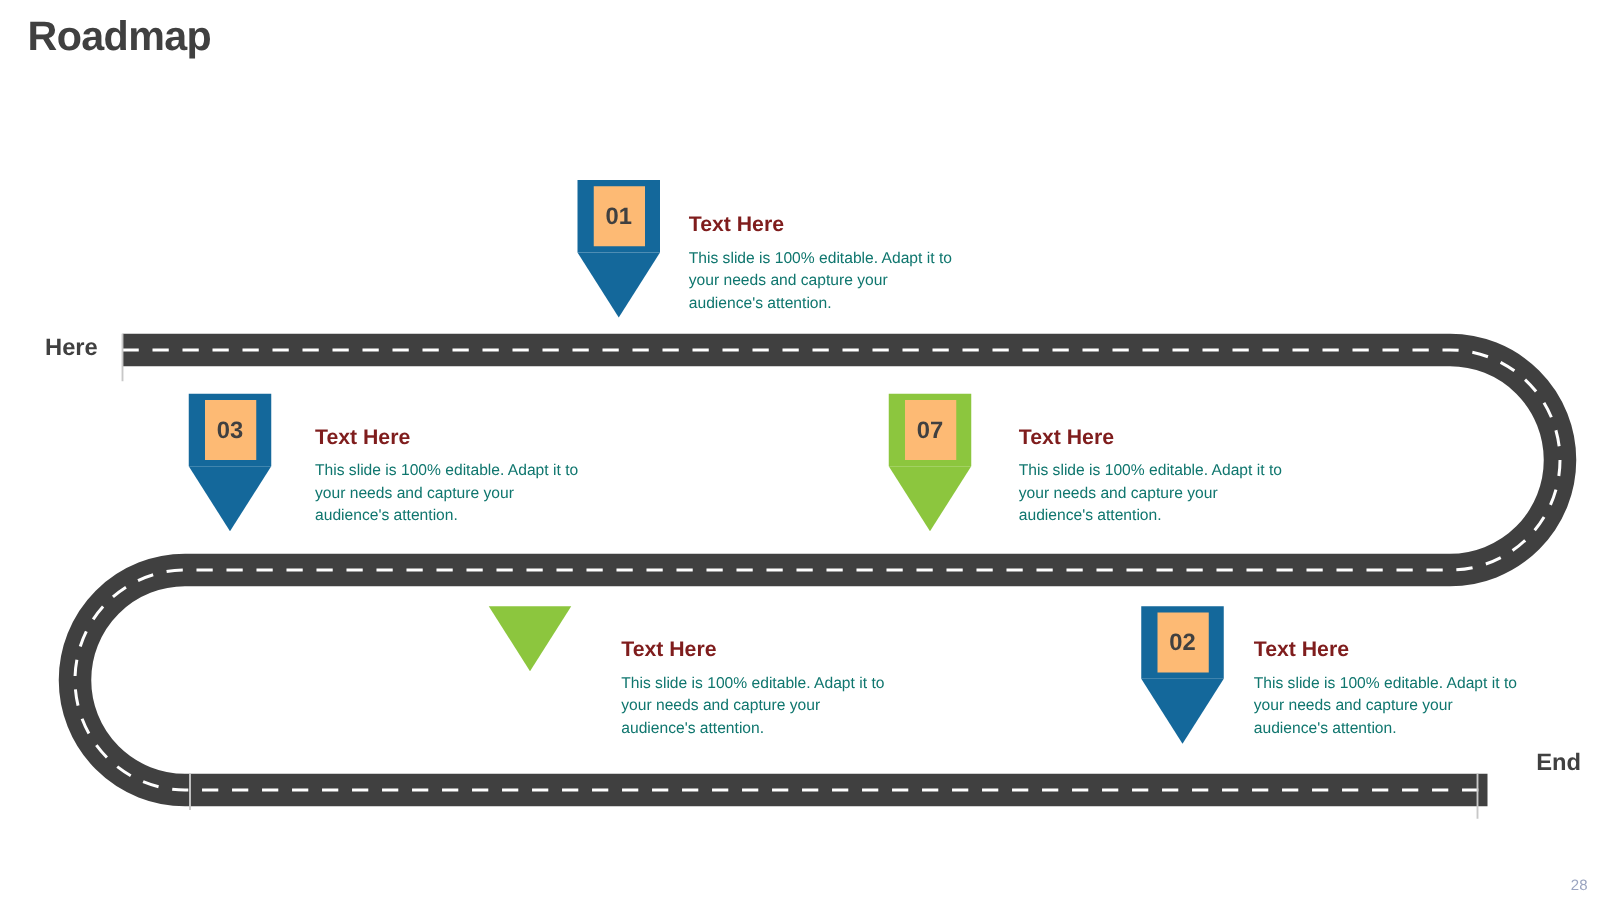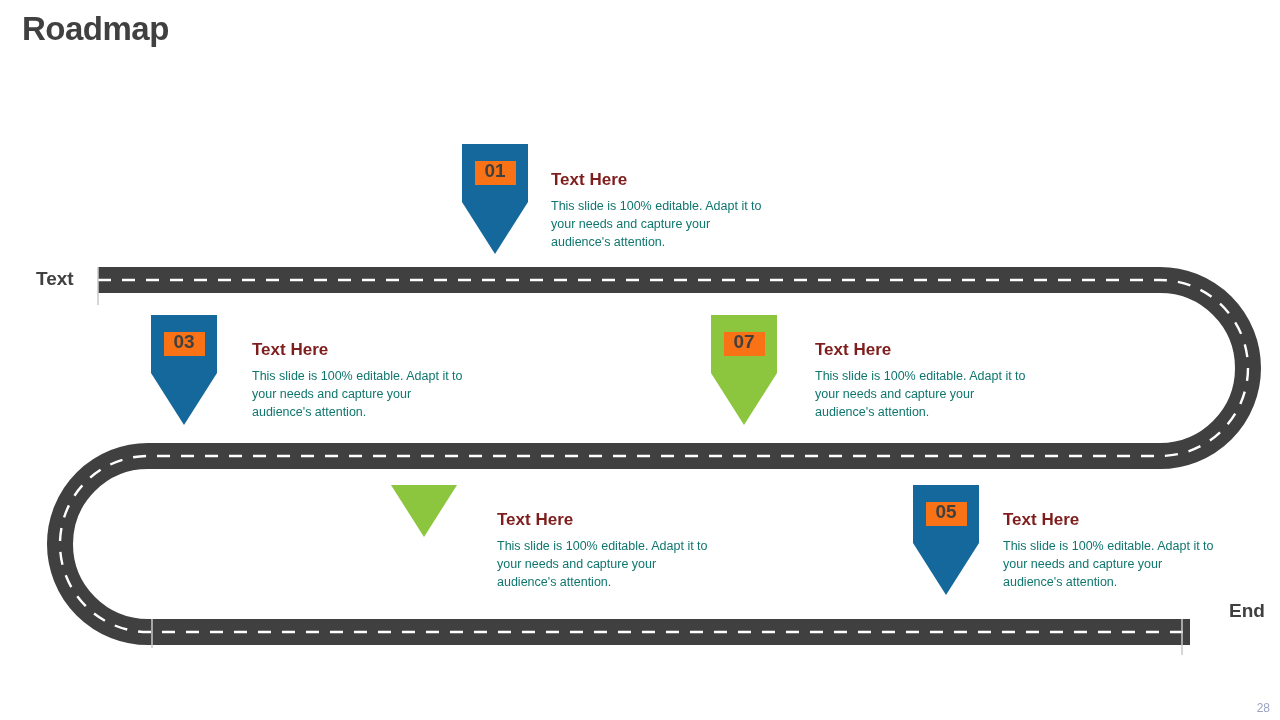--- a/index.html
+++ b/index.html
@@ -53,24 +53,24 @@
     height: 58px;
     display: flex;
     align-items: center;
     justify-content: center;
     color: #ffffff;
     font-size: 19px;
     font-weight: bold;
   }
   .pin-inner {
     width: 41px;
-    height: 24px;
-    background: #f97316;
+    height: 48px;
+    background: #fdba74;
     display: flex;
-    align-items: flex-start;
+    align-items: center;
     justify-content: center;
   }
   .pin-num {
     color: #404040;
     font-size: 19px;
     font-weight: bold;
     line-height: 1;
   }
   .pin-tip {
     width: 0;
@@ -121,21 +121,21 @@
 
   <path d="M 98 280 L 1160 280 A 88 88 0 0 1 1160 456 L 148 456 A 88 88 0 0 0 148 632 L 1190 632" fill="none" stroke="#ffffff" stroke-width="2.4" stroke-dasharray="13 11" stroke-linecap="butt"></path>
 
   <line x1="98" y1="267" x2="98" y2="305" stroke="#c8c8c8" stroke-width="1.5"></line>
 
   <line x1="1182" y1="619" x2="1182" y2="655" stroke="#c8c8c8" stroke-width="1.5"></line>
 
   <line x1="152" y1="619" x2="152" y2="648" stroke="#c8c8c8" stroke-width="1.5"></line>
 </svg>
 
-<div class="endpoint-label" id="start-label">Text</div>
+<div class="endpoint-label" id="start-label">Here</div>
 <div class="endpoint-label" id="end-label">End</div>
 
 <div class="pin blue" style="left:462px; top:144px;">
   <div class="pin-body">
     <div class="pin-inner">
       <span class="pin-num">01</span>
     </div>
   </div>
   <div class="pin-tip"></div>
 </div>
@@ -174,21 +174,21 @@
   <div class="pin-tip"></div>
 </div>
 <div class="callout" style="left:497px; top:510px;">
   <div class="callout-title">Text Here</div>
   <div class="callout-desc">This slide is 100% editable. Adapt it to your needs and capture your audience's attention.</div>
 </div>
 
 <div class="pin blue" style="left:913px; top:485px;">
   <div class="pin-body">
     <div class="pin-inner">
-      <span class="pin-num">05</span>
+      <span class="pin-num">02</span>
     </div>
   </div>
   <div class="pin-tip"></div>
 </div>
 <div class="callout" style="left:1003px; top:510px;">
   <div class="callout-title">Text Here</div>
   <div class="callout-desc">This slide is 100% editable. Adapt it to your needs and capture your audience's attention.</div>
 </div>
 
 <div id="page-number">28</div>

